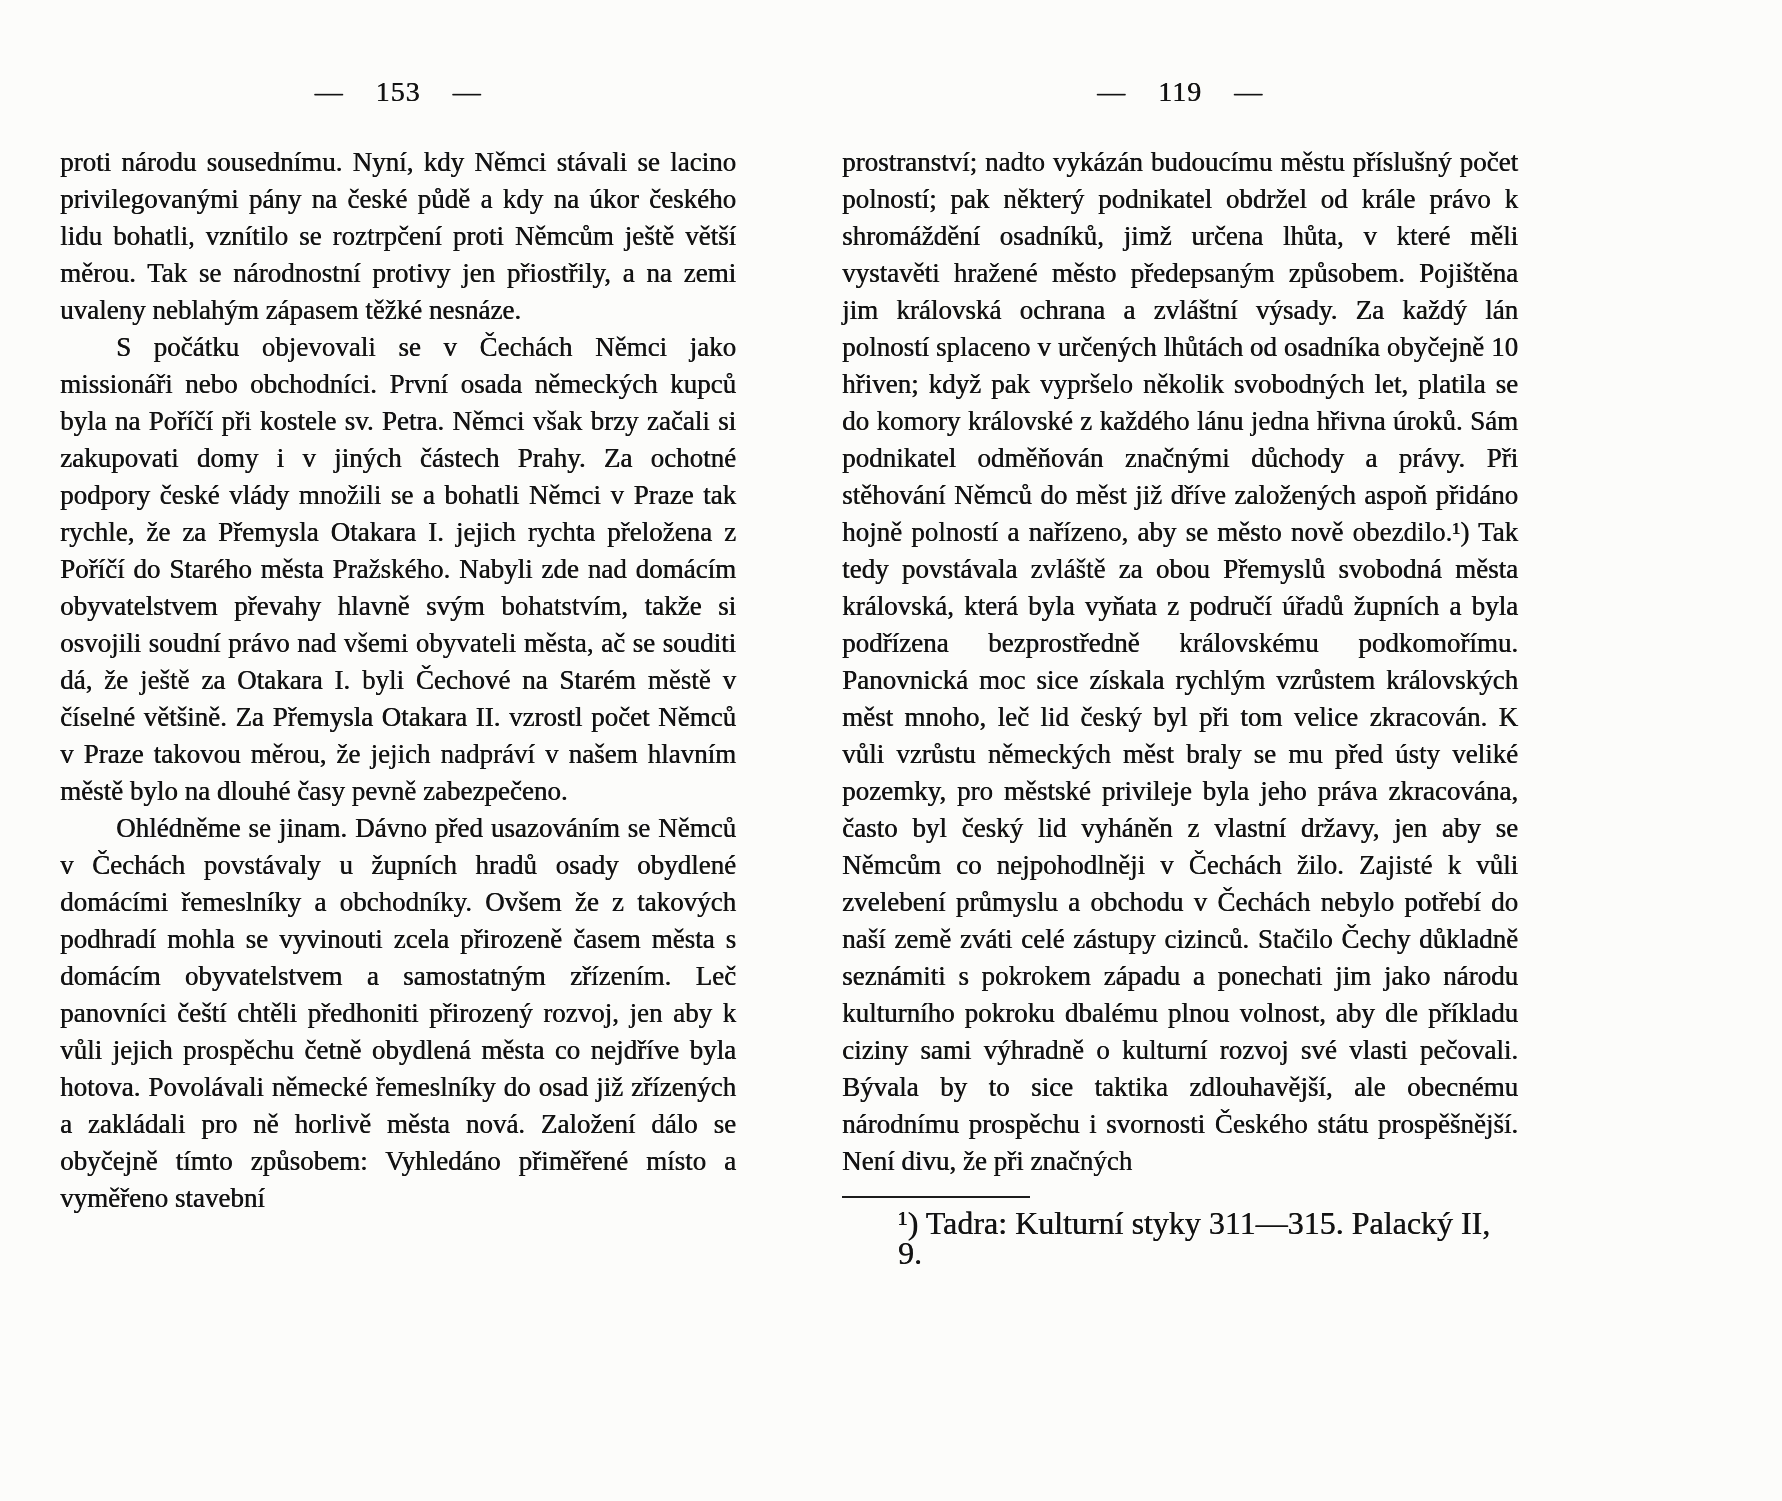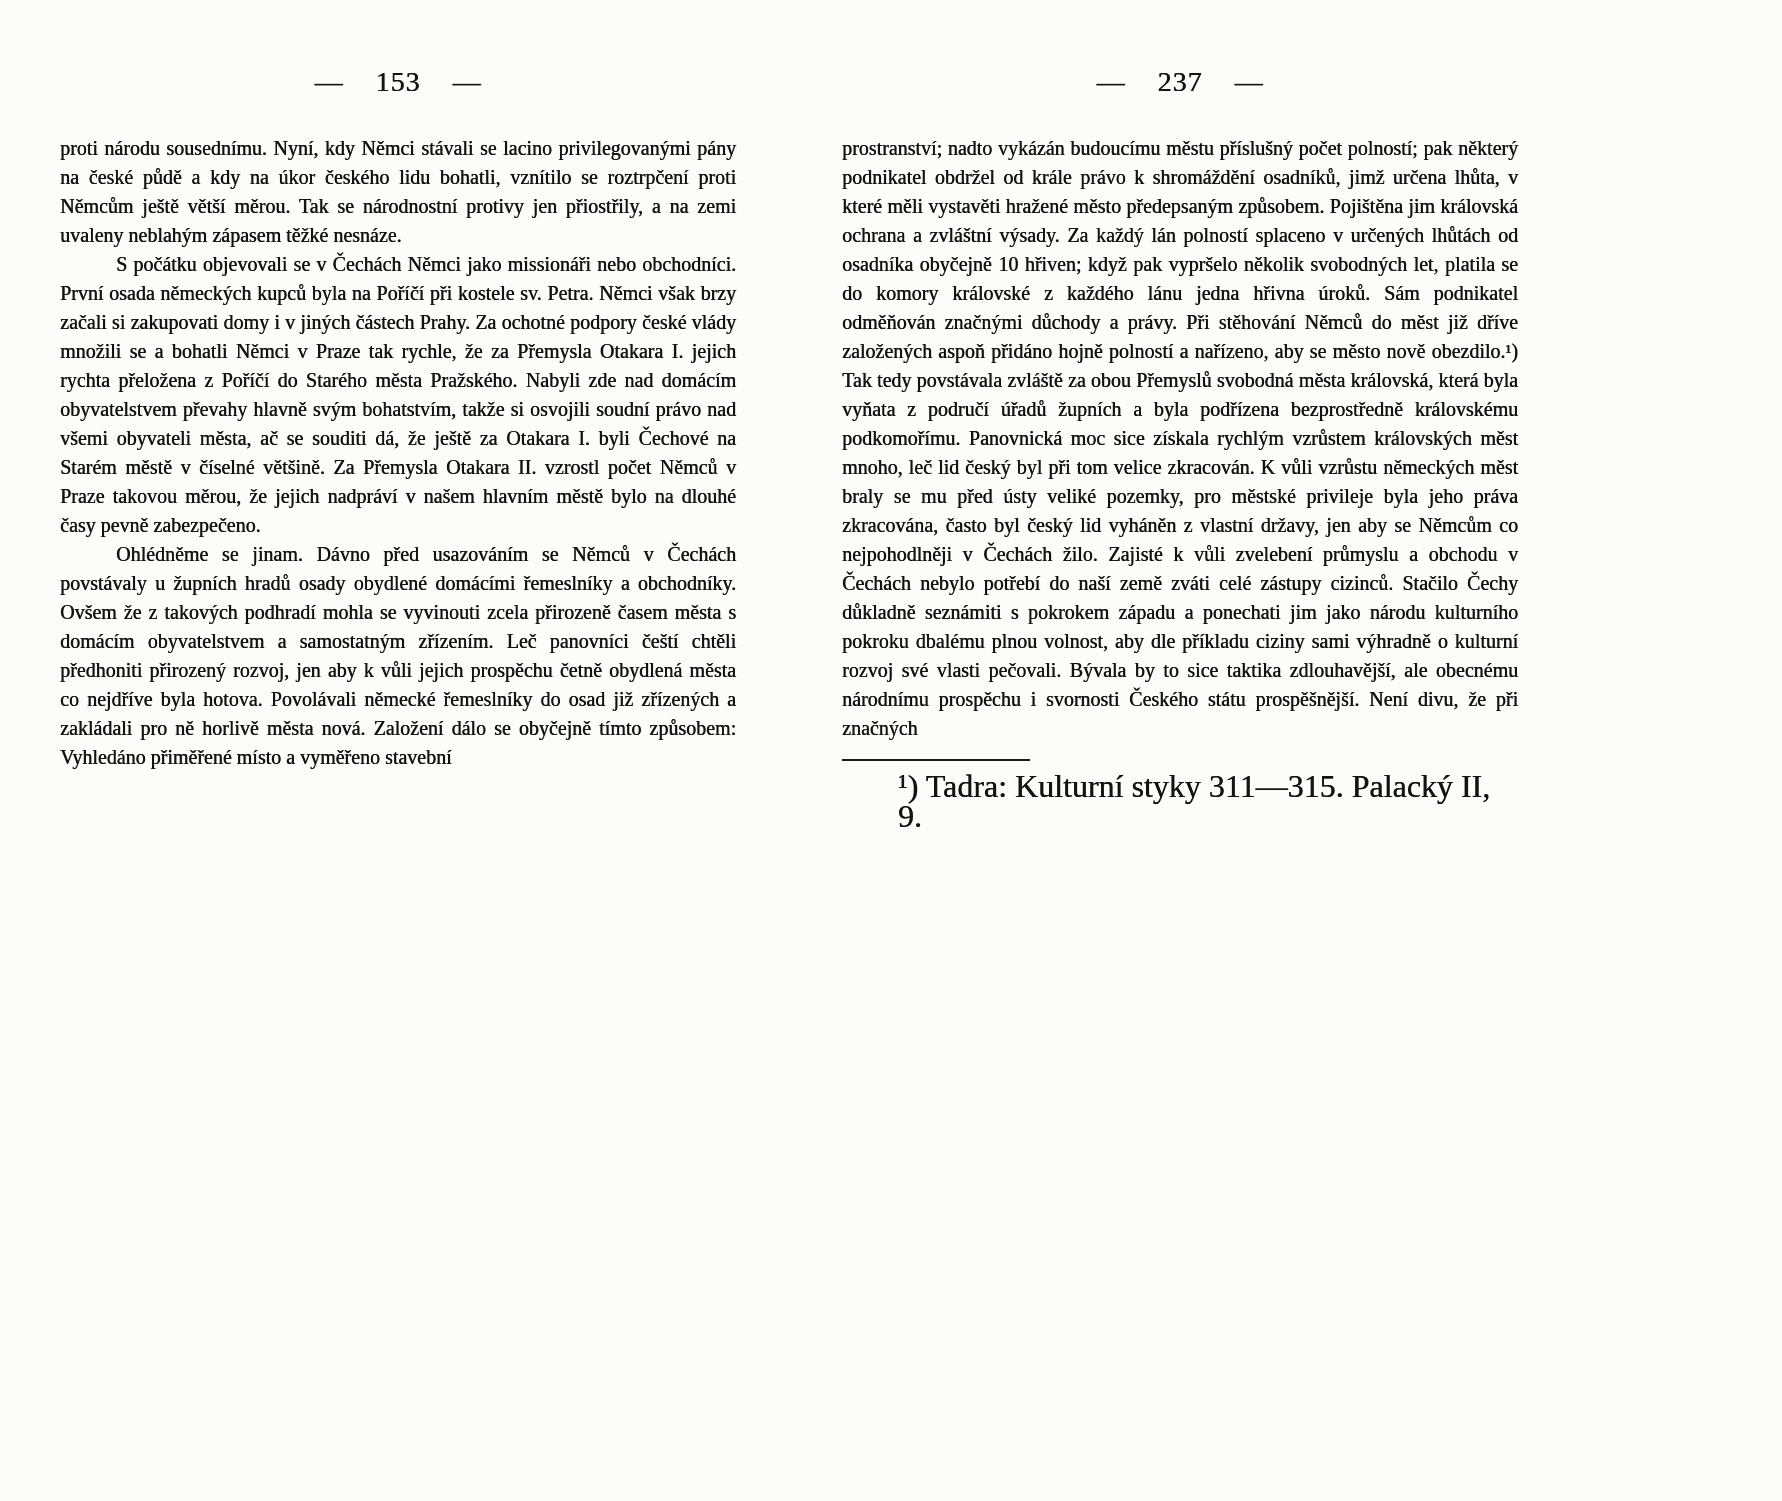--- a/index.html
+++ b/index.html
@@ -9,36 +9,36 @@
   }
   body {
     background: #fcfcfa;
     color: #131313;
     font-family: "Liberation Serif", "DejaVu Serif", serif;
     position: relative;
     overflow: hidden;
   }
   .page-column {
     position: absolute;
-    top: 66px;
+    top: 76px;
     width: 676px;
   }
   .col-left  { left: 60px; }
   .col-right { left: 842px; }
   .page-header {
     text-align: center;
     font-size: 28px;
     letter-spacing: 1px;
     word-spacing: 24px;
     margin-bottom: 36px;
     text-shadow: 0.4px 0 0 currentColor;
   }
   .page-body p {
-    font-size: 20px;
-    line-height: 29px;
+    font-size: 27px;
+    line-height: 37px;
     text-align: justify;
     text-shadow: 0.45px 0 0 currentColor;
   }
   p.indent { text-indent: 56px; }
   .footnote-rule {
     width: 188px;
     border-top: 2px solid #1c1c1c;
     margin-top: 16px;
   }
   .footnote {
@@ -57,21 +57,21 @@
   <div class="page-column col-left">
     <div class="page-header">— 153 —</div>
     <div class="page-body">
       <p>proti národu sousednímu. Nyní, kdy Němci stávali se lacino privilegovanými pány na české půdě a kdy na úkor českého lidu bohatli, vznítilo se roztrpčení proti Němcům ještě větší měrou. Tak se národnostní protivy jen přiostřily, a na zemi uvaleny neblahým zápasem těžké nesnáze.</p>
       <p class="indent">S počátku objevovali se v Čechách Němci jako missionáři nebo obchodníci. První osada německých kupců byla na Poříčí při kostele sv. Petra. Němci však brzy začali si zakupovati domy i v jiných částech Prahy. Za ochotné podpory české vlády množili se a bohatli Němci v Praze tak rychle, že za Přemysla Otakara I. jejich rychta přeložena z Poříčí do Starého města Pražského. Nabyli zde nad domácím obyvatelstvem převahy hlavně svým bohatstvím, takže si osvojili soudní právo nad všemi obyvateli města, ač se souditi dá, že ještě za Otakara I. byli Čechové na Starém městě v číselné většině. Za Přemysla Otakara II. vzrostl počet Němců v Praze takovou měrou, že jejich nadpráví v našem hlavním městě bylo na dlouhé časy pevně zabezpečeno.</p>
       <p class="indent">Ohlédněme se jinam. Dávno před usazováním se Němců v Čechách povstávaly u župních hradů osady obydlené domácími řemeslníky a obchodníky. Ovšem že z takových podhradí mohla se vyvinouti zcela přirozeně časem města s domácím obyvatelstvem a samostatným zřízením. Leč panovníci čeští chtěli předhoniti přirozený rozvoj, jen aby k vůli jejich prospěchu četně obydlená města co nejdříve byla hotova. Povolávali německé řemeslníky do osad již zřízených a zakládali pro ně horlivě města nová. Založení dálo se obyčejně tímto způsobem: Vyhledáno přiměřené místo a vyměřeno stavební</p>
     </div>
   </div>
 
   <div class="page-column col-right">
-    <div class="page-header">— 237 —</div>
+    <div class="page-header">— 119 —</div>
     <div class="page-body">
       <p>prostranství; nadto vykázán budoucímu městu příslušný počet polností; pak některý podnikatel obdržel od krále právo k shromáždění osadníků, jimž určena lhůta, v které měli vystavěti hražené město předepsaným způsobem. Pojištěna jim královská ochrana a zvláštní výsady. Za každý lán polností splaceno v určených lhůtách od osadníka obyčejně 10 hřiven; když pak vypršelo několik svobodných let, platila se do komory královské z každého lánu jedna hřivna úroků. Sám podnikatel odměňován značnými důchody a právy. Při stěhování Němců do měst již dříve založených aspoň přidáno hojně polností a nařízeno, aby se město nově obezdilo.¹) Tak tedy povstávala zvláště za obou Přemyslů svobodná města královská, která byla vyňata z područí úřadů župních a byla podřízena bezprostředně královskému podkomořímu. Panovnická moc sice získala rychlým vzrůstem královských měst mnoho, leč lid český byl při tom velice zkracován. K vůli vzrůstu německých měst braly se mu před ústy veliké pozemky, pro městské privileje byla jeho práva zkracována, často byl český lid vyháněn z vlastní državy, jen aby se Němcům co nejpohodlněji v Čechách žilo. Zajisté k vůli zvelebení průmyslu a obchodu v Čechách nebylo potřebí do naší země zváti celé zástupy cizinců. Stačilo Čechy důkladně seznámiti s pokrokem západu a ponechati jim jako národu kulturního pokroku dbalému plnou volnost, aby dle příkladu ciziny sami výhradně o kulturní rozvoj své vlasti pečovali. Bývala by to sice taktika zdlouhavější, ale obecnému národnímu prospěchu i svornosti Českého státu prospěšnější. Není divu, že při značných</p>
     </div>
     <div class="footnote-rule"></div>
     <p class="footnote">¹) Tadra: Kulturní styky 311—315. Palacký II, 9.</p>
   </div>
 
 </div>
 
 </body></html>

